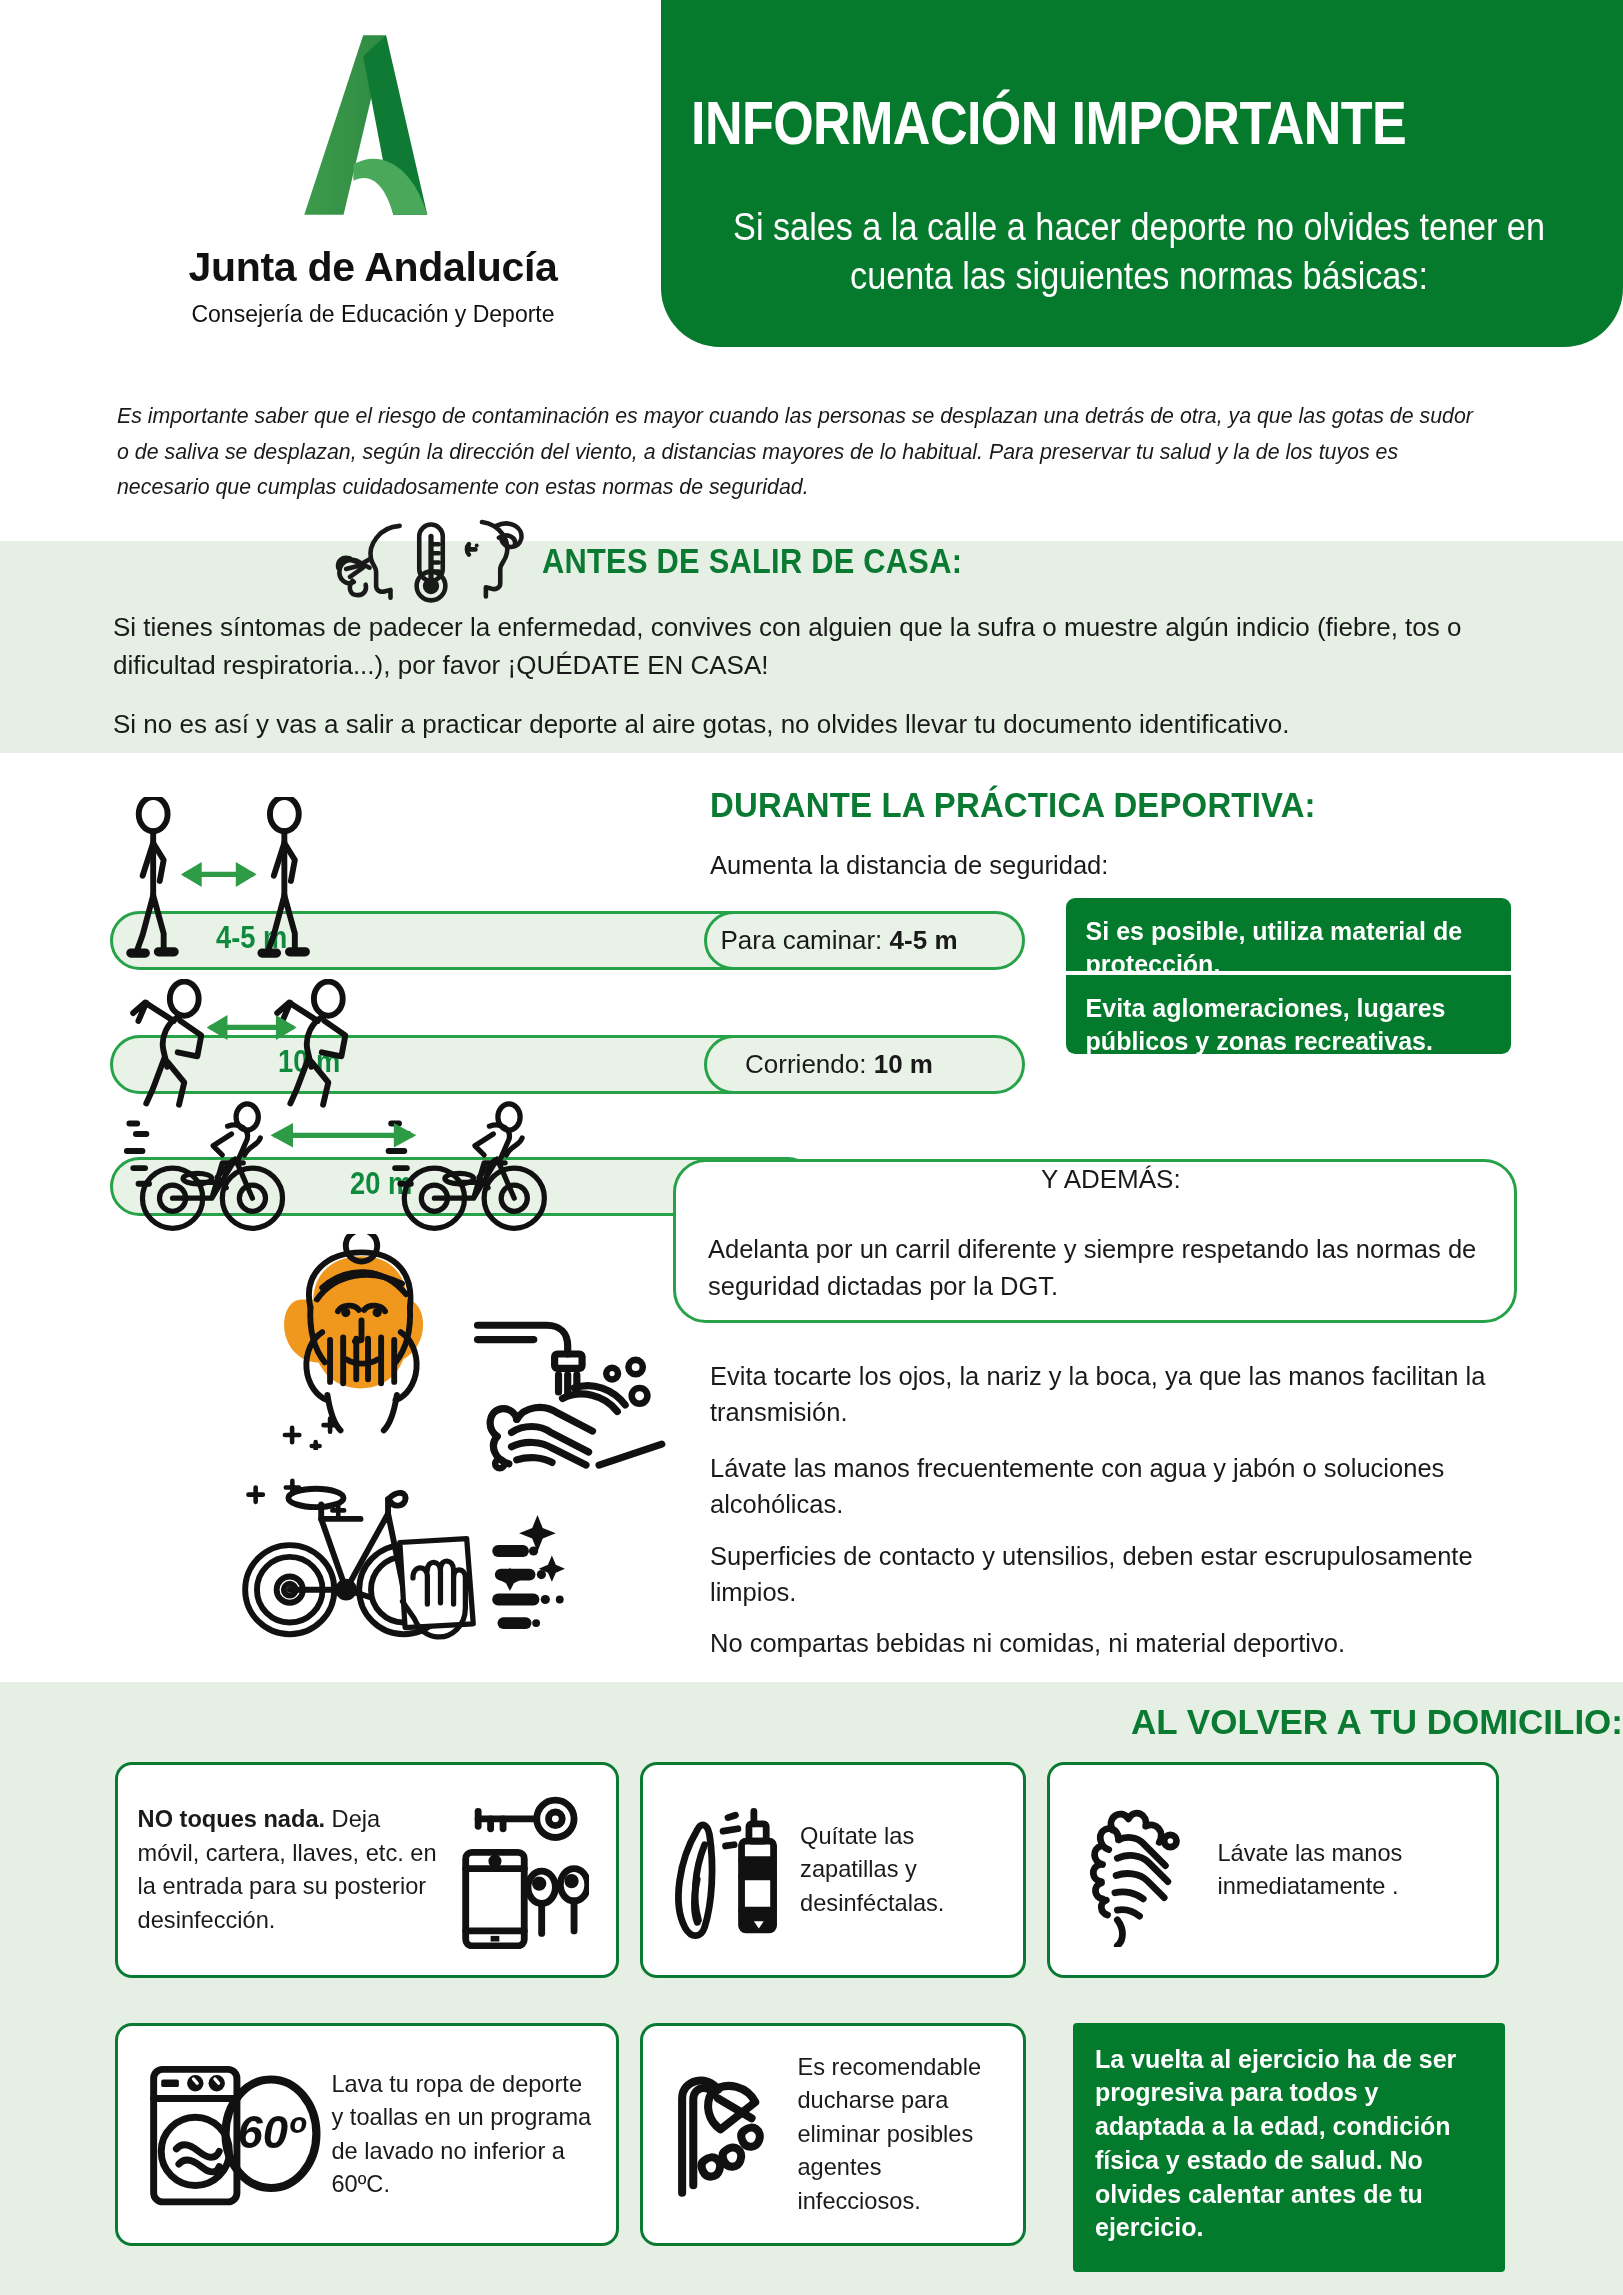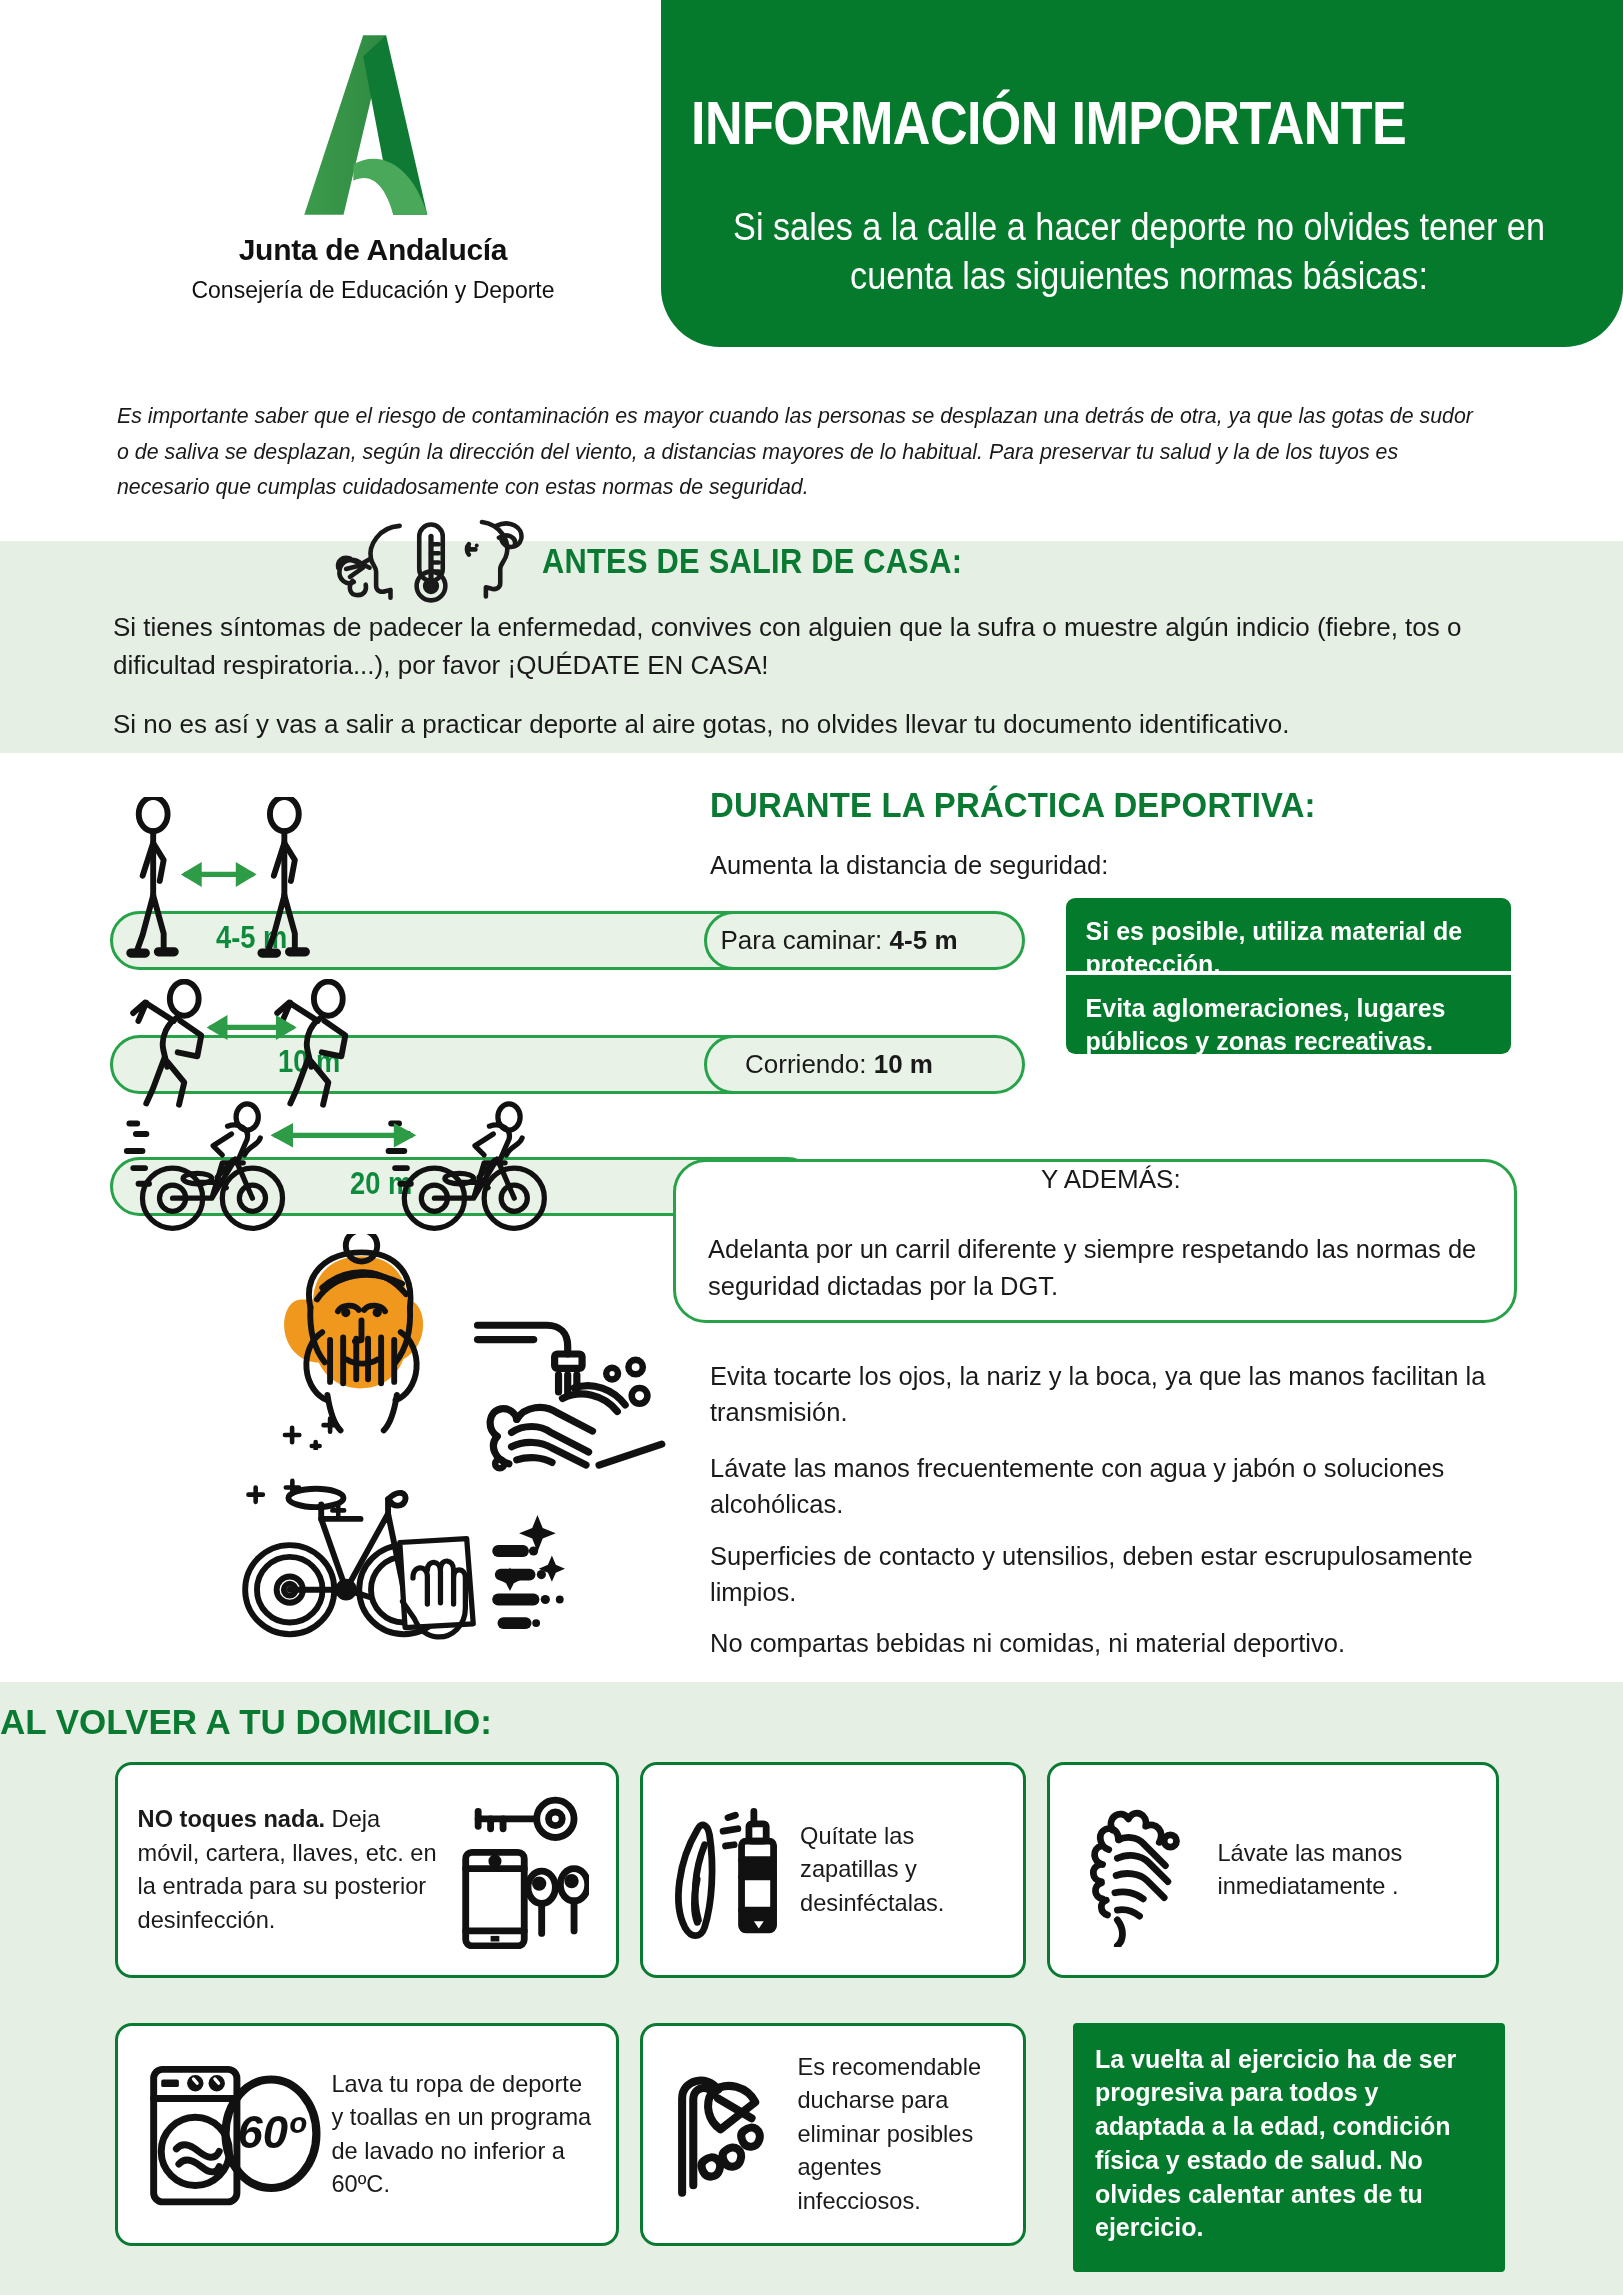--- a/index.html
+++ b/index.html
@@ -27,21 +27,21 @@
   }
   .header-sub {
     position:absolute; left:681px; top:203px; width:916px;
     color:#ffffff; font-size:38px; line-height:1.28; text-align:center;
     transform:scaleX(0.9); transform-origin:center center;
   }
 
   
   .logo-wrap { position:absolute; left:111px; top:29.5px; width:524px; text-align:center; }
   .logo-mark { width:216px; height:190px; margin:0 auto; display:block; }
-  .logo-title { font-size:30px; font-weight:bold; color:#111; margin-top:13px; letter-spacing:-0.3px; }
+  .logo-title { font-size:41px; font-weight:bold; color:#111; margin-top:24px; letter-spacing:-0.3px; }
   .logo-sub { font-size:23px; color:#111; margin-top:10.5px; }
 
   
   .intro {
     position:absolute; left:117px; top:398px; width:1401px;
     font-style:italic; font-size:22px; line-height:1.62; color:#1a1a1a;
     transform:scaleX(0.97); transform-origin:left top;
   }
 
   
@@ -103,21 +103,21 @@
   }
   .ademas-label { position:absolute; left:1041px; top:1164px; font-size:26px; color:#1a1a1a; }
   .ademas-text { position:absolute; left:708px; top:1231px; width:785px; font-size:25.5px; line-height:1.45; }
 
   
   .hyg { position:absolute; left:710px; width:805px; font-size:25.5px; line-height:1.42; }
 
   
   .band-volver { position:absolute; left:0; top:1682px; width:1623px; height:613px; background:#e5efe4; }
   .volver-title {
-    position:absolute; left:0; top:1702px; width:1623px; text-align:left;
+    position:absolute; left:0; top:1702px; width:1623px; text-align:right;
     color:#0a7a33; font-weight:bold; font-size:35px;
   }
   .card {
     position:absolute; box-sizing:border-box;
     background:#ffffff; border:3.3px solid #0a7a33; border-radius:17px;
     padding:17px 19.6px;
   }
   .card-text { font-size:23.6px; line-height:1.42; color:#1a1a1a; }
   .card-text b { font-weight:bold; }
   .greencard {

